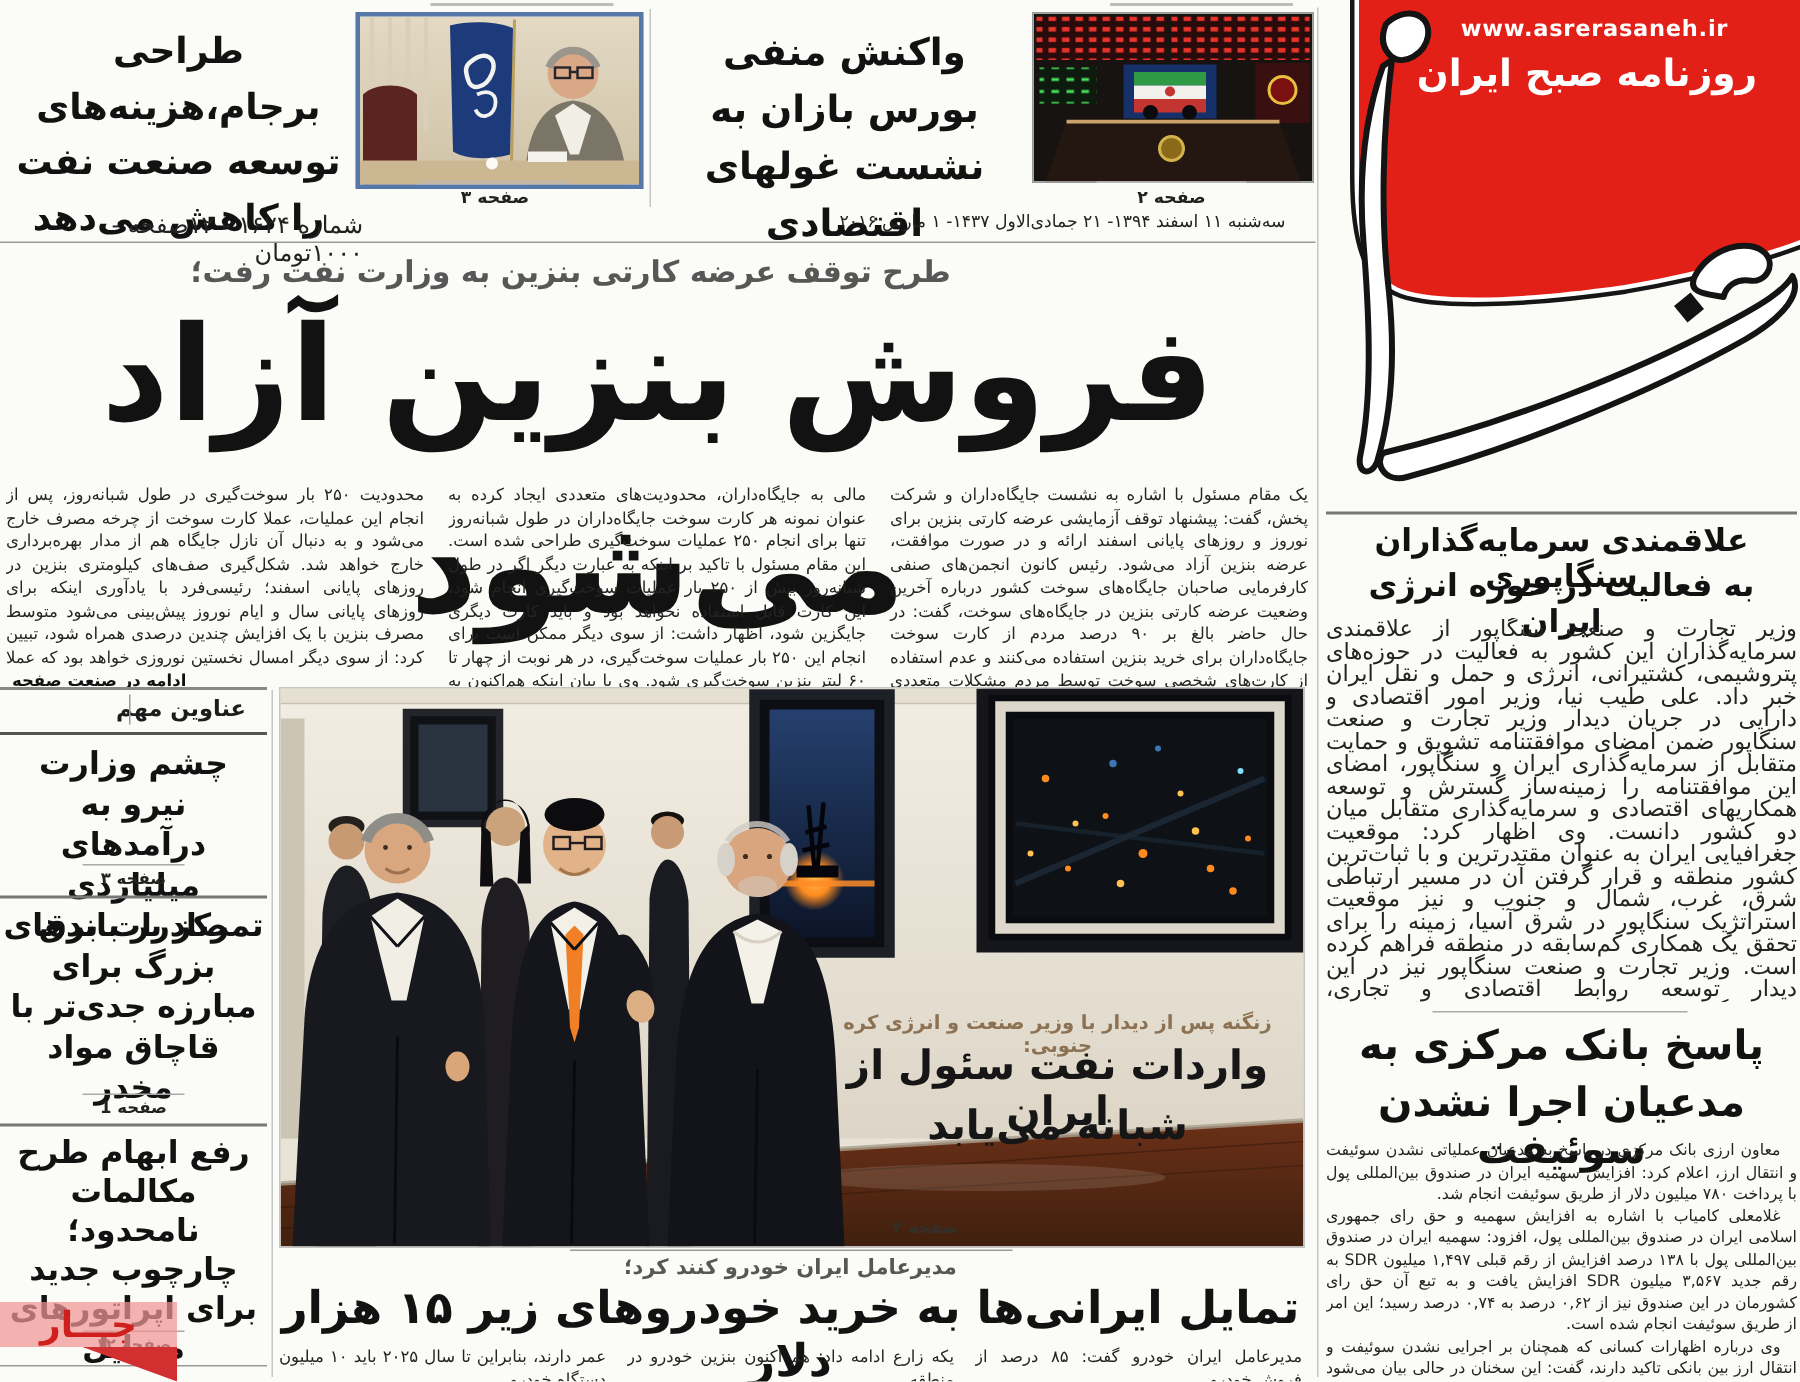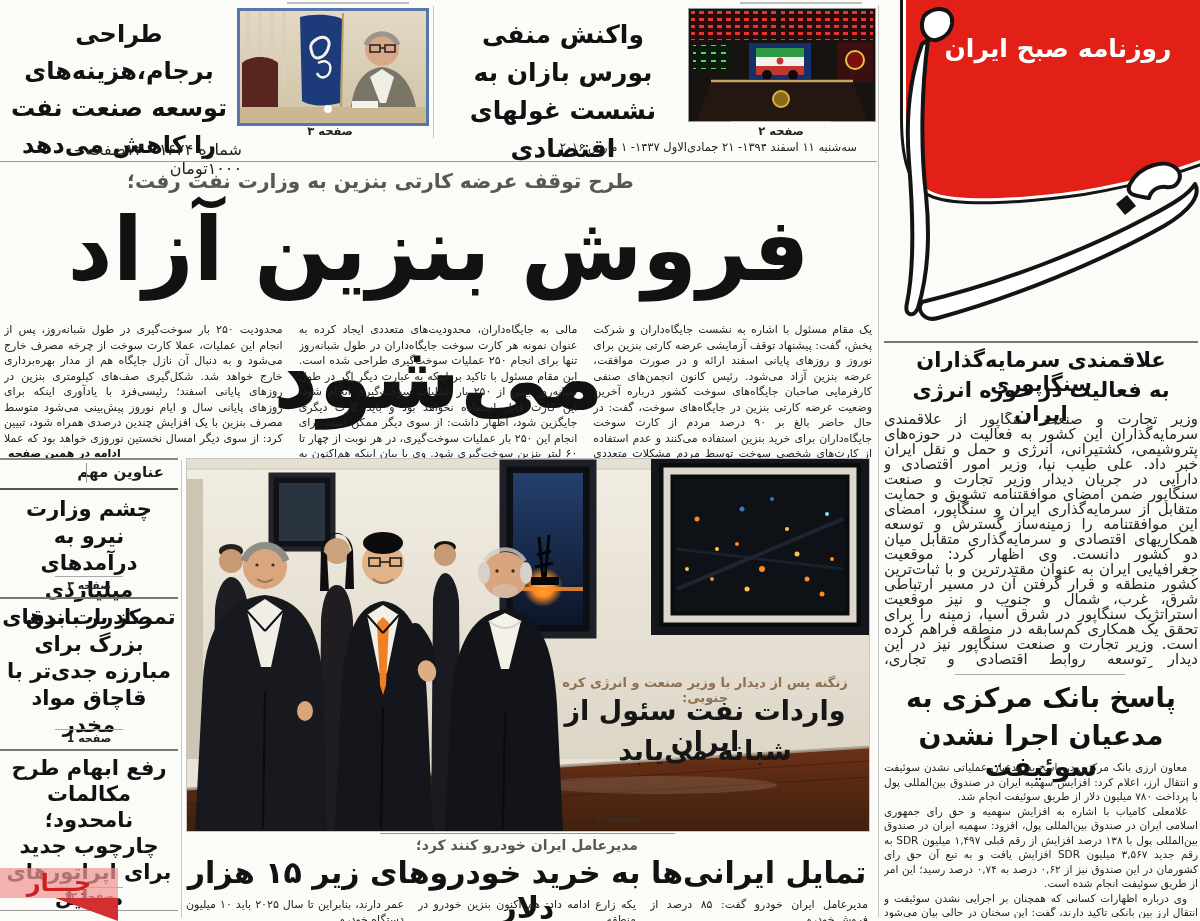--- a/index.html
+++ b/index.html
@@ -42,20 +42,21 @@
     <path d="M 28,-20 H 350 V 148 C 318,164 264,180 205,190 C 135,200 80,201 57,193 C 38,186 28,166 28,118 Z" fill="#e22018"></path>
 
     <g fill="#ffffff" stroke="#141414" stroke-width="4" stroke-linejoin="round">
       <path d="M 46,16 C 58,4 76,8 74,24 C 72,36 58,44 50,38 C 44,33 42,26 46,16 Z"></path>
       <path d="M 50,40 C 44,85 42,145 48,195 C 52,235 50,275 40,308 C 36,318 26,316 29,303 C 37,264 35,212 31,162 C 27,112 34,72 44,44 Z"></path>
       <path d="M 44,302 C 125,283 212,248 270,217 C 297,203 311,194 317,184 C 323,195 313,210 286,226 C 224,261 134,298 60,318 C 46,322 38,310 44,302 Z"></path>
       <path d="M 252,184 C 262,165 288,158 299,169 C 306,177 299,189 288,187 C 280,186 273,190 271,198 C 261,196 246,196 252,184 Z"></path>
     </g>
     <path d="M 238,204 l 11,-9 9,11 -11,9 Z" fill="#121212"></path>
   </svg>
+  <div class="masthead-txt" style="top:10px;left:60px;width:250px;font-size:15px;letter-spacing:.5px">www.asrerasaneh.ir</div>
   <div class="masthead-txt" style="top:34px;left:50px;width:260px;font-size:25px">روزنامه صبح ایران</div>
 </div>
 
 <div class="hl" style="left:6px;top:16px;width:226px;font-size:24px;line-height:37px">طراحی برجام،هزینه‌های توسعه صنعت نفت را کاهش می‌دهد</div>
 <div class="photo" style="left:237px;top:8px;width:186px;height:112px;border:3px solid #5577aa">
   <svg width="186" height="112" viewBox="0 0 186 112" xmlns="http://www.w3.org/2000/svg">
     <defs>
       <linearGradient id="pa-wall" x1="0" y1="0" x2="0" y2="1">
         <stop offset="0" stop-color="#e3d9c4"></stop>
           <stop offset="1" stop-color="#cfc2a6"></stop>
@@ -141,21 +142,21 @@
 <div class="rule" style="left:0;top:161px;width:877px;height:1px"></div>
 
 <div class="kicker" style="left:0;top:169px;width:761px;font-size:20px">طرح توقف عرضه کارتی بنزین به وزارت نفت رفت؛</div>
 <div class="hl" style="left:0;top:186px;width:877px;font-size:88px;line-height:128px;letter-spacing:-1px">فروش بنزین آزاد می‌شود</div>
 
 <div class="abs" style="left:4px;top:322px;width:868px;height:138px;display:flex;gap:16px">
   <div class="col body-text">یک مقام مسئول با اشاره به نشست جایگاه‌داران و شرکت پخش، گفت: پیشنهاد توقف آزمایشی عرضه کارتی بنزین برای نوروز و روزهای پایانی اسفند ارائه و در صورت موافقت، عرضه بنزین آزاد می‌شود. رئیس کانون انجمن‌های صنفی کارفرمایی صاحبان جایگاه‌های سوخت کشور درباره آخرین وضعیت عرضه کارتی بنزین در جایگاه‌های سوخت، گفت: در حال حاضر بالغ بر ۹۰ درصد مردم از کارت سوخت جایگاه‌داران برای خرید بنزین استفاده می‌کنند و عدم استفاده از کارت‌های شخصی سوخت توسط مردم مشکلات متعددی را در سطح جایگاه‌های بنزین کشور به وجود آورده است. ناصر رئیسی‌فرد تصریح کرد: این رویه، علاوه بر تحمیل هزینه‌های بیشتر</div>
   <div class="col body-text">مالی به جایگاه‌داران، محدودیت‌های متعددی ایجاد کرده به عنوان نمونه هر کارت سوخت جایگاه‌داران در طول شبانه‌روز تنها برای انجام ۲۵۰ عملیات سوخت‌گیری طراحی شده است. این مقام مسئول با تاکید بر اینکه به عبارت دیگر اگر در طول شبانه‌روز بیش از ۲۵۰ بار عملیات سوخت‌گیری انجام شود، این کارت قابل استفاده نخواهد بود و باید کارت دیگری جایگزین شود، اظهار داشت: از سوی دیگر ممکن است برای انجام این ۲۵۰ بار عملیات سوخت‌گیری، در هر نوبت از چهار تا ۶۰ لیتر بنزین سوخت‌گیری شود. وی با بیان اینکه هم‌اکنون به ازای هر نازل در جایگاه‌های سوخت، یک کارت نصب شده است، تاکید کرد: با توجه به</div>
   <div class="col" style="display:flex;flex-direction:column">
     <div class="body-text" style="flex:1">محدودیت ۲۵۰ بار سوخت‌گیری در طول شبانه‌روز، پس از انجام این عملیات، عملا کارت سوخت از چرخه مصرف خارج می‌شود و به دنبال آن نازل جایگاه هم از مدار بهره‌برداری خارج خواهد شد. شکل‌گیری صف‌های کیلومتری بنزین در روزهای پایانی اسفند؛ رئیسی‌فرد با یادآوری اینکه برای روزهای پایانی سال و ایام نوروز پیش‌بینی می‌شود متوسط مصرف بنزین با یک افزایش چندین درصدی همراه شود، تبیین کرد: از سوی دیگر امسال نخستین نوروزی خواهد بود که عملا سهمیه‌بندی بنزین لغو شده و مردم باید این فرآورده نفتی را صرفا با قیمت آزاد خریداری کنند.</div>
-    <div class="note">ادامه در همین صفحه</div>
+    <div class="note">ادامه در صنعت صفحه</div>
   </div>
 </div>
 
 <div class="vrule" style="left:181px;top:460px;height:458px"></div>
 <div class="rule" style="left:0;top:458px;width:178px;height:2px;background:#888"></div>
 <div class="abs" style="left:0;top:461px;width:178px;height:25px">
   <div class="abs" style="right:14px;top:2px;font-size:15px;font-weight:bold;color:#1c1c1c">عناوین مهم</div>
   <div class="vrule" style="left:86px;top:2px;height:20px;background:#999"></div>
 </div>
 <div class="rule" style="left:0;top:488px;width:178px;height:2px;background:#555"></div>

